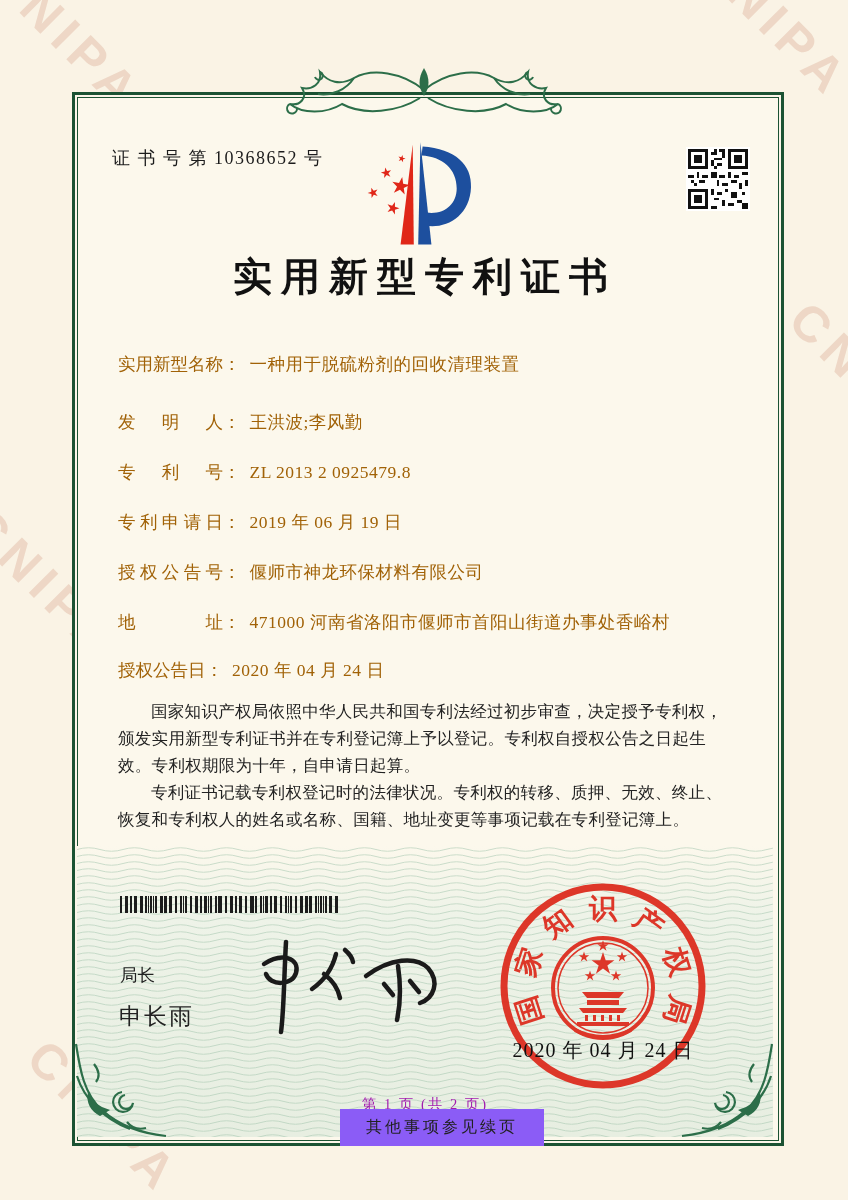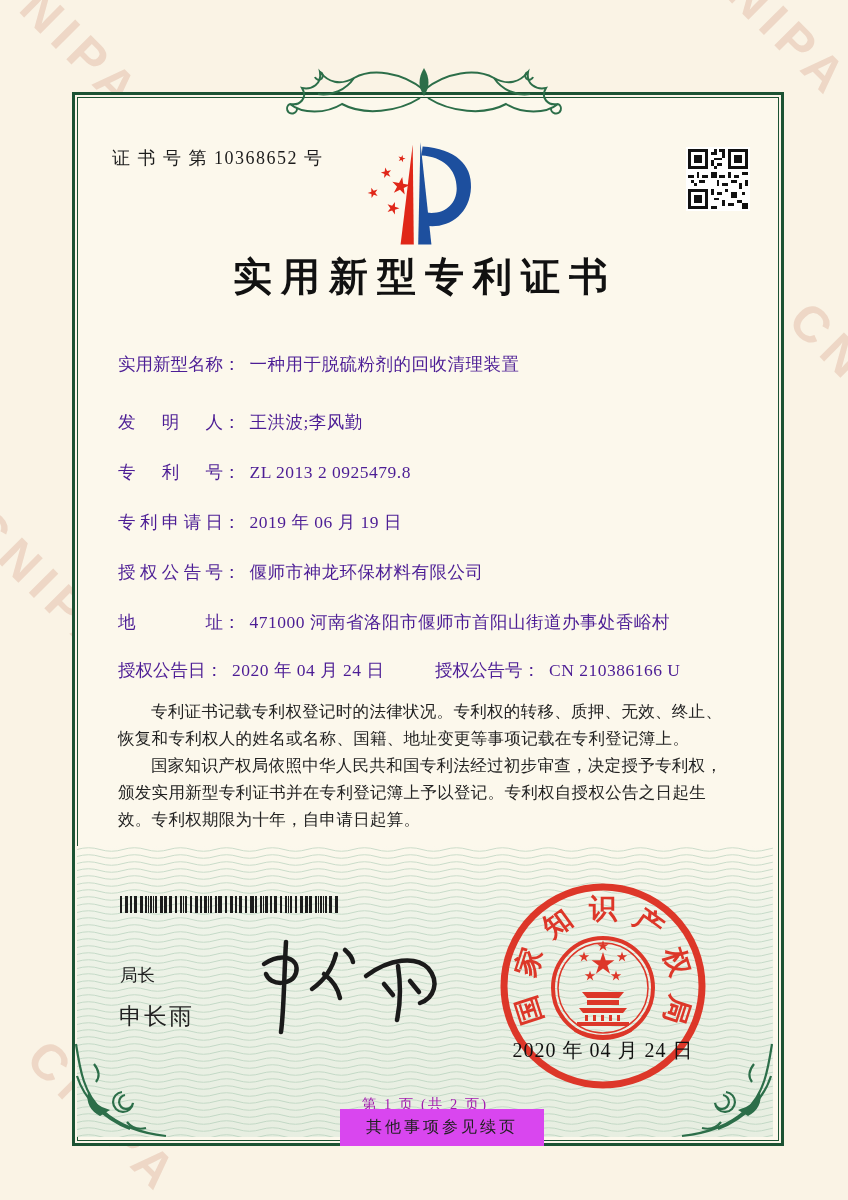--- a/index.html
+++ b/index.html
@@ -20,21 +20,21 @@
   #guilloche{position:absolute;left:77px;top:846px;width:696px;height:291px;
              background:linear-gradient(180deg,#fcf8ec 0,#eef3e8 70px,#e7eee1 100%);}
   #guilloche svg{display:block;}
   
   #cert-no{position:absolute;left:112px;top:146px;font-size:18px;letter-spacing:1.5px;color:#1c1c1c;}
   #qr{position:absolute;left:686px;top:147px;width:60px;height:60px;background:#fff;padding:2px;}
   #logo{position:absolute;left:350px;top:140px;width:132px;height:110px;}
   #title{position:absolute;left:72px;top:250px;width:706px;text-align:center;
          font-size:39px;font-weight:bold;letter-spacing:9px;color:#111;}
   
-  .row{position:absolute;left:118px;width:620px;font-size:17.5px;color:#4c1d95;white-space:nowrap;}
+  .row{position:absolute;left:118px;width:620px;font-size:17.5px;color:#a16207;white-space:nowrap;}
   .lbl{display:inline-block;width:105px;text-align:justify;text-align-last:justify;vertical-align:bottom;}
   .colon{display:inline-block;}
   .val{margin-left:9px;letter-spacing:.5px;}
   #grant-no{position:absolute;left:317px;top:0;}
   
   #paras{position:absolute;left:118px;top:699px;width:616px;font-size:16.5px;
          line-height:1.63;color:#232323;letter-spacing:.3px;}
   #paras p{margin:0;text-indent:2em;}
   
   #barcode{position:absolute;left:120px;top:896px;width:218px;height:17px;
@@ -46,21 +46,21 @@
   #sig-title{position:absolute;left:120px;top:963px;font-size:17.5px;}
   #sig-name{position:absolute;left:119px;top:1001px;font-size:23px;letter-spacing:2px;}
   #sig-script{position:absolute;left:248px;top:928px;width:210px;height:110px;}
   
   #seal{position:absolute;left:497px;top:880px;width:212px;height:212px;opacity:.94;}
   #seal-date{position:absolute;left:497px;top:1037px;width:212px;text-align:center;
              font-size:20px;color:#111;letter-spacing:1px;}
   
   #page-num{position:absolute;left:72px;top:1095px;width:706px;text-align:center;
             font-size:14.5px;color:#a21caf;letter-spacing:2px;}
-  #cont-note{position:absolute;left:340px;top:1109px;background:#d946ef;
+  #cont-note{position:absolute;left:340px;top:1109px;background:#8b5cf6;
              padding:8px 26px;font-size:16px;letter-spacing:3px;color:#222;}
 </style>
 </head>
 <body>
 
 <div id="page">
 
   <div class="wm" style="left:-30px;top:6px;">CNIPA</div>
   <div class="wm" style="left:678px;top:-8px;">CNIPA</div>
   <div class="wm f" style="left:228px;top:158px;">CNIPA</div>
@@ -196,28 +196,25 @@
     <span class="lbl">专利申请日</span><span class="colon">：</span><span class="val">2019 年 06 月 19 日</span>
   </div>
   <div class="row" style="top:560px;">
     <span class="lbl">授权公告号</span><span class="colon">：</span><span class="val">偃师市神龙环保材料有限公司</span>
   </div>
   <div class="row" style="top:610px;">
     <span class="lbl">地址</span><span class="colon">：</span><span class="val">471000 河南省洛阳市偃师市首阳山街道办事处香峪村</span>
   </div>
   <div class="row" style="top:658px;">
     <span>授权公告日</span><span>：</span><span class="val">2020 年 04 月 24 日</span>
-    <span id="grant-no">
-      <span>授权公告号</span><span>：</span><span class="val">CN 210386166 U</span>
-    </span>
   </div>
 
   <div id="paras">
+    <p>国家知识产权局依照中华人民共和国专利法经过初步审查，决定授予专利权，颁发实用新型专利证书并在专利登记簿上予以登记。专利权自授权公告之日起生效。专利权期限为十年，自申请日起算。</p>
     <p>专利证书记载专利权登记时的法律状况。专利权的转移、质押、无效、终止、恢复和专利权人的姓名或名称、国籍、地址变更等事项记载在专利登记簿上。</p>
-    <p>国家知识产权局依照中华人民共和国专利法经过初步审查，决定授予专利权，颁发实用新型专利证书并在专利登记簿上予以登记。专利权自授权公告之日起生效。专利权期限为十年，自申请日起算。</p>
   </div>
 
   <div id="barcode"></div>
 
   <div id="sig-title">局长</div>
   <div id="sig-name">申长雨</div>
   <svg id="sig-script" viewBox="0 0 210 110">
     <g fill="none" stroke="#1a1a1a" stroke-width="4.5" stroke-linecap="round" stroke-linejoin="round">
       <path d="M38,14 C36,48 36,82 33,104"></path>
       <path d="M16,36 C34,24 52,30 48,45 C44,58 22,58 18,46"></path>

